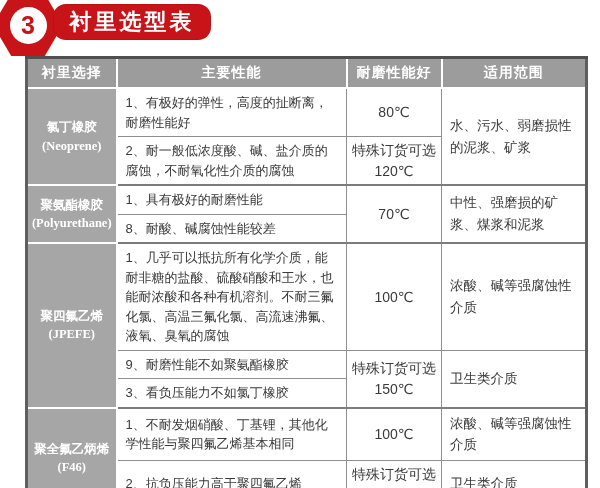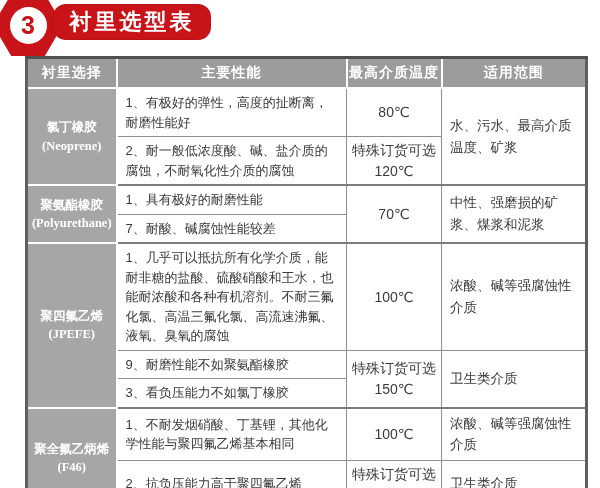--- a/index.html
+++ b/index.html
@@ -81,45 +81,45 @@
       <colgroup>
         <col class="c1">
           <col class="c2">
           <col class="c3">
           <col class="c4">
       </colgroup>
       <thead>
         <tr>
             <th>衬里选择</th>
             <th>主要性能</th>
-            <th>最高介质温度</th>
+            <th>耐磨性能好</th>
             <th>适用范围</th>
           </tr>
       </thead>
       <tbody>
           <tr class="group-start" style="height: 46px;">
             <td class="label" rowspan="2">氯丁橡胶
 (Neoprene)</td>
             <td class="perf">1、有极好的弹性，高度的扯断离，耐磨性能好</td>
             <td class="temp">80℃</td>
-            <td class="range" rowspan="2">水、污水、最高介质温度、矿浆</td>
+            <td class="range" rowspan="2">水、污水、弱磨损性的泥浆、矿浆</td>
           </tr>
           <tr style="height: 48px;">
             <td class="perf">2、耐一般低浓度酸、碱、盐介质的腐蚀，不耐氧化性介质的腐蚀</td>
             <td class="temp">特殊订货可选120℃</td>
           </tr>
           <tr class="group-start" style="height: 26px;">
             <td class="label" rowspan="2">聚氨酯橡胶
 (Polyurethane)</td>
             <td class="perf">1、具有极好的耐磨性能</td>
             <td class="temp" rowspan="2">70℃</td>
             <td class="range" rowspan="2">中性、强磨损的矿浆、煤浆和泥浆</td>
           </tr>
           <tr style="height: 26px;">
-            <td class="perf">7、耐酸、碱腐蚀性能较差</td>
+            <td class="perf">8、耐酸、碱腐蚀性能较差</td>
           </tr>
           <tr class="group-start" style="height: 84px;">
             <td class="label" rowspan="3">聚四氟乙烯
 (JPEFE)</td>
             <td class="perf">1、几乎可以抵抗所有化学介质，能耐非糖的盐酸、硫酸硝酸和王水，也能耐浓酸和各种有机溶剂。不耐三氟化氯、高温三氟化氯、高流速沸氟、液氧、臭氧的腐蚀</td>
             <td class="temp">100℃</td>
             <td class="range">浓酸、碱等强腐蚀性介质</td>
           </tr>
           <tr style="height: 23px;">
             <td class="perf">9、耐磨性能不如聚氨酯橡胶</td>

